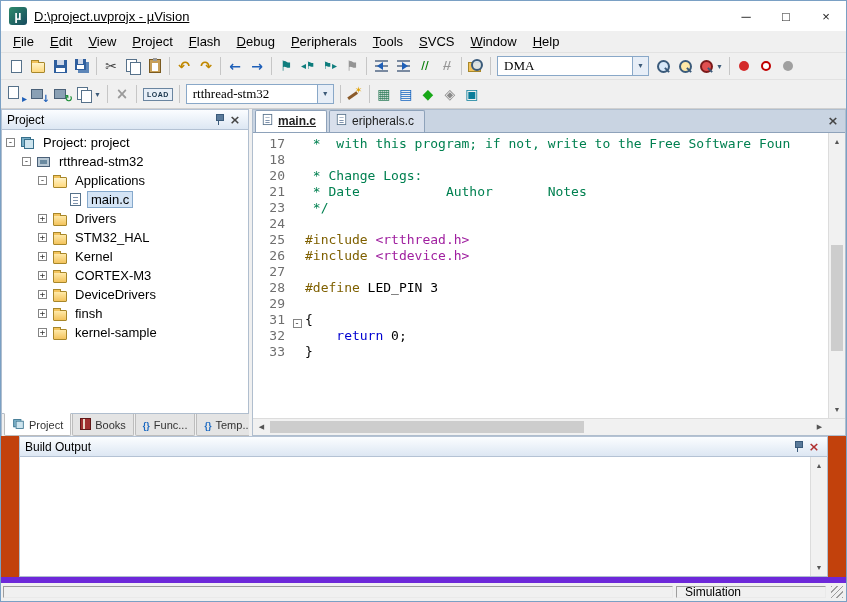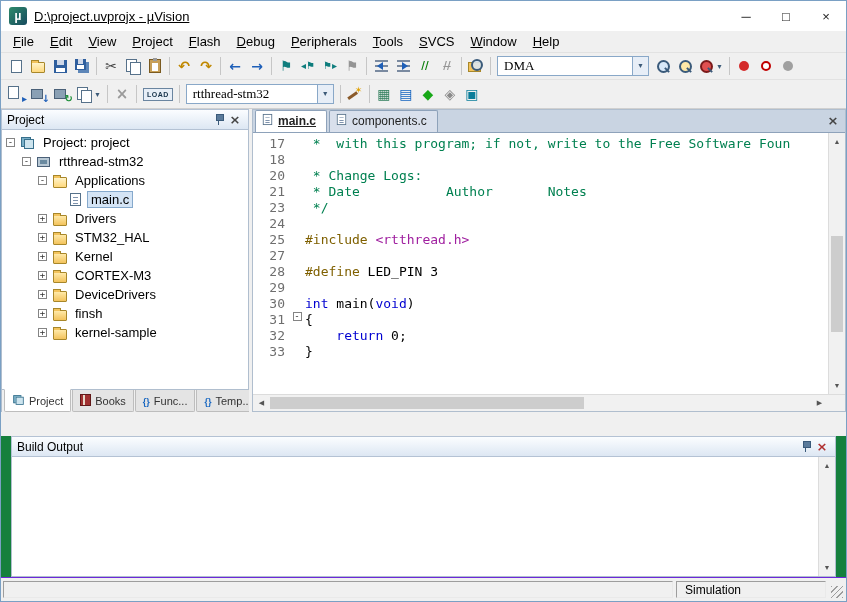--- a/index.html
+++ b/index.html
@@ -105,47 +105,47 @@
 
   
   .editor { flex:1; min-width:0; display:flex; flex-direction:column; background:#fff; border:1px solid #b0bece; }
   .tabbar { height:23px; flex:0 0 auto; background:#c9d4e2; display:flex; align-items:flex-end; padding:2px 4px 0 2px; border-bottom:1px solid #8ea2ba; }
   .etabs { display:flex; align-items:flex-end; gap:2px; }
   .etab { display:flex; align-items:center; gap:5px; padding:2px 10px 3px 6px; font-size:12px; background:#d9e0ec; border:1px solid #8ea2ba; border-bottom:none; border-radius:2px 2px 0 0; color:#222; }
   .etab.active { background:#fff; font-weight:bold; text-decoration:underline; }
   .tabbar-right { margin-left:auto; display:flex; align-items:center; padding-bottom:4px; }
   .code-area { flex:1; min-height:0; display:flex; }
   .code { flex:1; min-width:0; overflow:hidden; padding-top:3px; }
-  .code-line { height:16px; display:flex; align-items:flex-start; font-family:"DejaVu Sans Mono",monospace; font-size:13px; line-height:16px; }
+  .code-line { height:16px; display:flex; align-items:flex-end; font-family:"DejaVu Sans Mono",monospace; font-size:13px; line-height:16px; }
   .ln { width:36px; flex:0 0 auto; text-align:right; color:#6e6e6e; padding-right:4px; }
   .fold-margin { width:16px; flex:0 0 auto; display:flex; align-items:center; justify-content:center; }
   .fold-box { width:9px; height:9px; border:1px solid #848484; background:#fff; font-size:9px; line-height:7px; text-align:center; color:#333; font-family:"DejaVu Sans Mono",monospace; }
   .code-text { white-space:pre; }
   .cm { color:#008050; } .pp { color:#7f6000; } .inc { color:#a020a0; }
   .kw { color:#0000d0; } .pl { color:#000; } .nm { color:#000; }
 
   
   .vscroll { width:17px; flex:0 0 auto; background:#f1f1f1; border-left:1px solid #dcdcdc; display:flex; flex-direction:column; }
   .sb-btn { width:100%; height:17px; flex:0 0 auto; display:flex; align-items:center; justify-content:center; font-size:7px; color:#555; background:#f1f1f1; }
   .sb-track { flex:1; position:relative; }
   .sb-thumb { position:absolute; left:2px; right:2px; background:#cdcdcd; }
   .hscroll-row { height:17px; flex:0 0 auto; display:flex; }
   .hscroll { flex:1; background:#f1f1f1; border-top:1px solid #dcdcdc; display:flex; }
   .hscroll .sb-btn { width:17px; height:100%; }
   .hscroll .sb-track { flex:1; position:relative; }
   .hscroll .sb-thumb { top:2px; bottom:2px; left:0; width:58%; }
   .sb-corner { width:17px; background:#f1f1f1; border-top:1px solid #dcdcdc; }
 
   
-  .build-output { height:141px; flex:0 0 auto; display:flex; flex-direction:column; background:#15803d; padding:0 10px;margin-top:24px; }
+  .build-output { height:141px; flex:0 0 auto; display:flex; flex-direction:column; background:#c2410c; padding:0 18px; }
   .bo-body { flex:1; min-height:0; display:flex; border:1px solid #b0bece; border-top:none; }
   .bo-content { flex:1; background:#fff; }
 
   
-  .statusbar { height:24px; flex:0 0 auto; display:flex; align-items:stretch; gap:3px; padding:3px 3px 3px 2px; background:#f0f0f0; border-top:1px solid #6d28d9; font-size:12px; }
+  .statusbar { height:24px; flex:0 0 auto; display:flex; align-items:stretch; gap:3px; padding:3px 3px 3px 2px; background:#f0f0f0; border-top:6px solid #6d28d9; font-size:12px; }
   .sb-sec { border:1px solid; border-color:#9d9d9d #e9e9e9 #e9e9e9 #9d9d9d; background:#f0f0f0; display:flex; align-items:center; padding:0 8px; }
   .sb-left { flex:1; }
   .sb-sim { width:150px; }
   .sb-grip { width:14px; position:relative; }
   .sb-grip::after { content:""; position:absolute; right:0; bottom:0; width:12px; height:12px;
       background:repeating-linear-gradient(135deg,#9d9d9d 0 1px,transparent 1px 4px); }
   u { text-decoration:underline; }
 </style>
 </head>
 <body>
@@ -443,21 +443,21 @@
 
     <div class="editor">
       <div class="tabbar">
         <div class="etabs" id="editorTabs">
             <div class="etab active">
               <span><i class="icp lines sm"></i></span>
               <span>main.c</span>
             </div>
             <div class="etab">
               <span><i class="icp lines sm"></i></span>
-              <span>components.c</span>
+              <span>eripherals.c</span>
             </div>
           </div>
         <div class="tabbar-right">
           <span class="hicon">
               <b class="g" style="font-size:13px">×</b>
             </span>
         </div>
       </div>
       <div class="code-area">
         <div class="code" id="code">
@@ -489,38 +489,38 @@
               <span class="ln">24</span>
               <span class="fold-margin"></span>
               <span class="code-text"></span>
             </div>
             <div class="code-line">
               <span class="ln">25</span>
               <span class="fold-margin"></span>
               <span class="code-text"><span class="pp">#include </span><span class="inc">&lt;rtthread.h&gt;</span></span>
             </div>
             <div class="code-line">
+              <span class="ln">26</span>
+              <span class="fold-margin"></span>
+              <span class="code-text"><span class="pp">#include </span><span class="inc">&lt;rtdevice.h&gt;</span></span>
+            </div>
+            <div class="code-line">
               <span class="ln">27</span>
               <span class="fold-margin"></span>
               <span class="code-text"></span>
             </div>
             <div class="code-line">
               <span class="ln">28</span>
               <span class="fold-margin"></span>
               <span class="code-text"><span class="pp">#define</span><span class="pl"> LED_PIN </span><span class="nm">3</span></span>
             </div>
             <div class="code-line">
               <span class="ln">29</span>
               <span class="fold-margin"></span>
               <span class="code-text"></span>
-            </div>
-            <div class="code-line">
-              <span class="ln">30</span>
-              <span class="fold-margin"></span>
-              <span class="code-text"><span class="kw">int</span><span class="pl"> main(</span><span class="kw">void</span><span class="pl">)</span></span>
             </div>
             <div class="code-line">
               <span class="ln">31</span>
               <span class="fold-margin">
                 <span class="fold-box">-</span>
               </span>
               <span class="code-text"><span class="pl">{</span></span>
             </div>
             <div class="code-line">
               <span class="ln">32</span>

